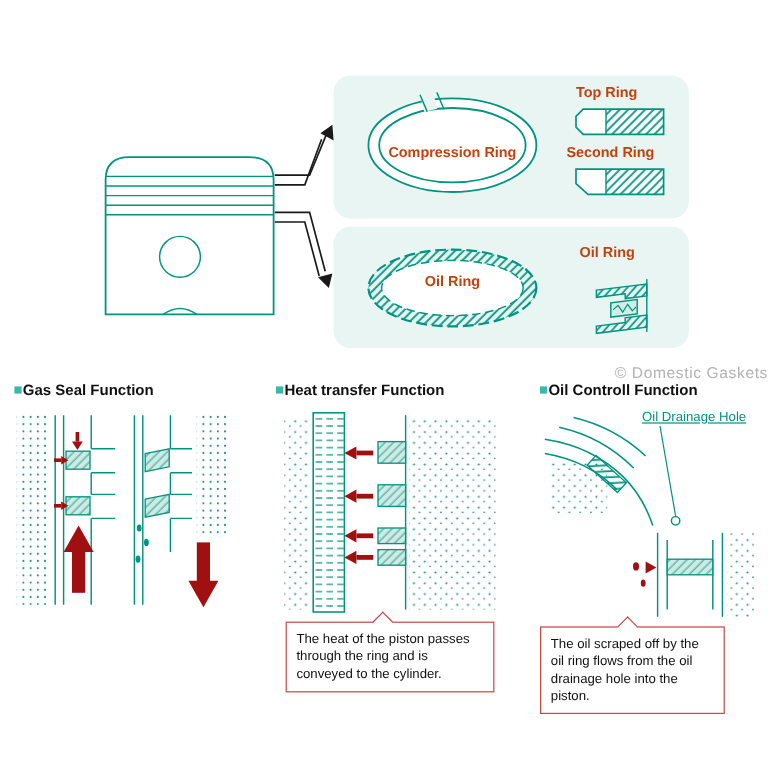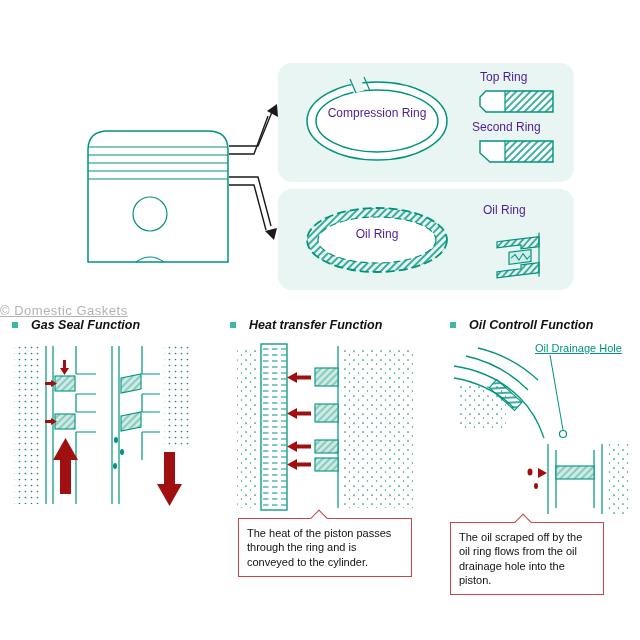--- a/index.html
+++ b/index.html
@@ -1,25 +1,25 @@
 <!DOCTYPE html>
 <html><head>
 <meta charset="utf-8">
 <style>
   * { margin:0; padding:0; box-sizing:border-box; }
   html,body { width:640px; height:640px; background:#ffffff;
               font-family:"Liberation Sans", sans-serif; }
   .canvas { position:relative; width:640px; height:640px; background:#fff; overflow:hidden; }
   .abs { position:absolute; }
   .panel { position:absolute; background:#e8f5f2; border-radius:14px; }
-  .lbl { position:absolute; font-size:12px; color:#4c1d95; white-space:nowrap; }
+  .lbl { position:absolute; font-size:12px; color:#c2410c; white-space:nowrap;font-weight:bold; }
   .center { text-align:center; white-space:nowrap; }
-  .watermark { position:absolute; left:0; top:303px; width:640px; text-align:left;
-               color:#b3b3b3; font-size:13px; letter-spacing:.5px;text-decoration:underline; }
-  .sec-header { position:absolute; display:inline-flex; align-items:center; gap:13px;font-style:italic; }
+  .watermark { position:absolute; left:0; top:303px; width:640px; text-align:right;
+               color:#b3b3b3; font-size:13px; letter-spacing:.5px; }
+  .sec-header { position:absolute; display:inline-flex; align-items:center; gap:1px; }
   .bullet { width:6px; height:6px; background:#3ab9a9; display:inline-block; flex:0 0 auto; }
   .sec-title { font-size:12.5px; font-weight:bold; color:#111; white-space:nowrap; }
   .caption { position:absolute; border:1.5px solid #c64545; background:#fff;
              padding:7px 8px; font-size:11px; line-height:1.3; color:#111; }
   .notch { position:absolute; top:-7.5px; width:12px; height:12px; background:#fff;
            border-left:1.5px solid #c64545; border-top:1.5px solid #c64545;
            transform:rotate(45deg); }
   .annotation { position:absolute; color:#00947e; font-size:11px; white-space:nowrap;text-decoration:underline; }
   svg { display:block; }
 </style>
@@ -81,21 +81,21 @@
   </svg>
 
   <svg class="abs" style="left:296px; top:76px" width="162" height="92">
     <ellipse cx="81" cy="45" rx="70" ry="39" fill="#ffffff" stroke="#00947e" stroke-width="1.5"></ellipse>
     <ellipse cx="81" cy="45" rx="61" ry="31" fill="none" stroke="#00947e" stroke-width="1.5"></ellipse>
     <g transform="rotate(-14 62 10)">
       <rect x="56" y="-1" width="11" height="17" fill="#e8f5f2"></rect>
     </g>
     <path d="M54,3 L60,17 M68,1 L74,15" stroke="#00947e" stroke-width="1.2" fill="none"></path>
   </svg>
-  <div class="lbl center" style="left:297px; top:106px; width:160px">Compression Ring</div>
+  <div class="lbl center" style="left:297px; top:120px; width:160px">Compression Ring</div>
 
   <div class="lbl" style="left:480px; top:70px">Top Ring</div>
   <svg class="abs" style="left:477px; top:87px" width="82" height="30">
     <polygon points="9,4 76,4 76,25 9,25 3,19 3,10" fill="#ffffff"></polygon>
     <polygon points="28,4 76,4 76,25 28,25" fill="url(#p-hatch)"></polygon>
     <polygon points="9,4 76,4 76,25 9,25 3,19 3,10" fill="none" stroke="#00947e" stroke-width="1.4"></polygon>
     <line x1="28" y1="4" x2="28" y2="25" stroke="#00947e" stroke-width="1.2"></line>
   </svg>
 
   <div class="lbl" style="left:472px; top:120px">Second Ring</div>

